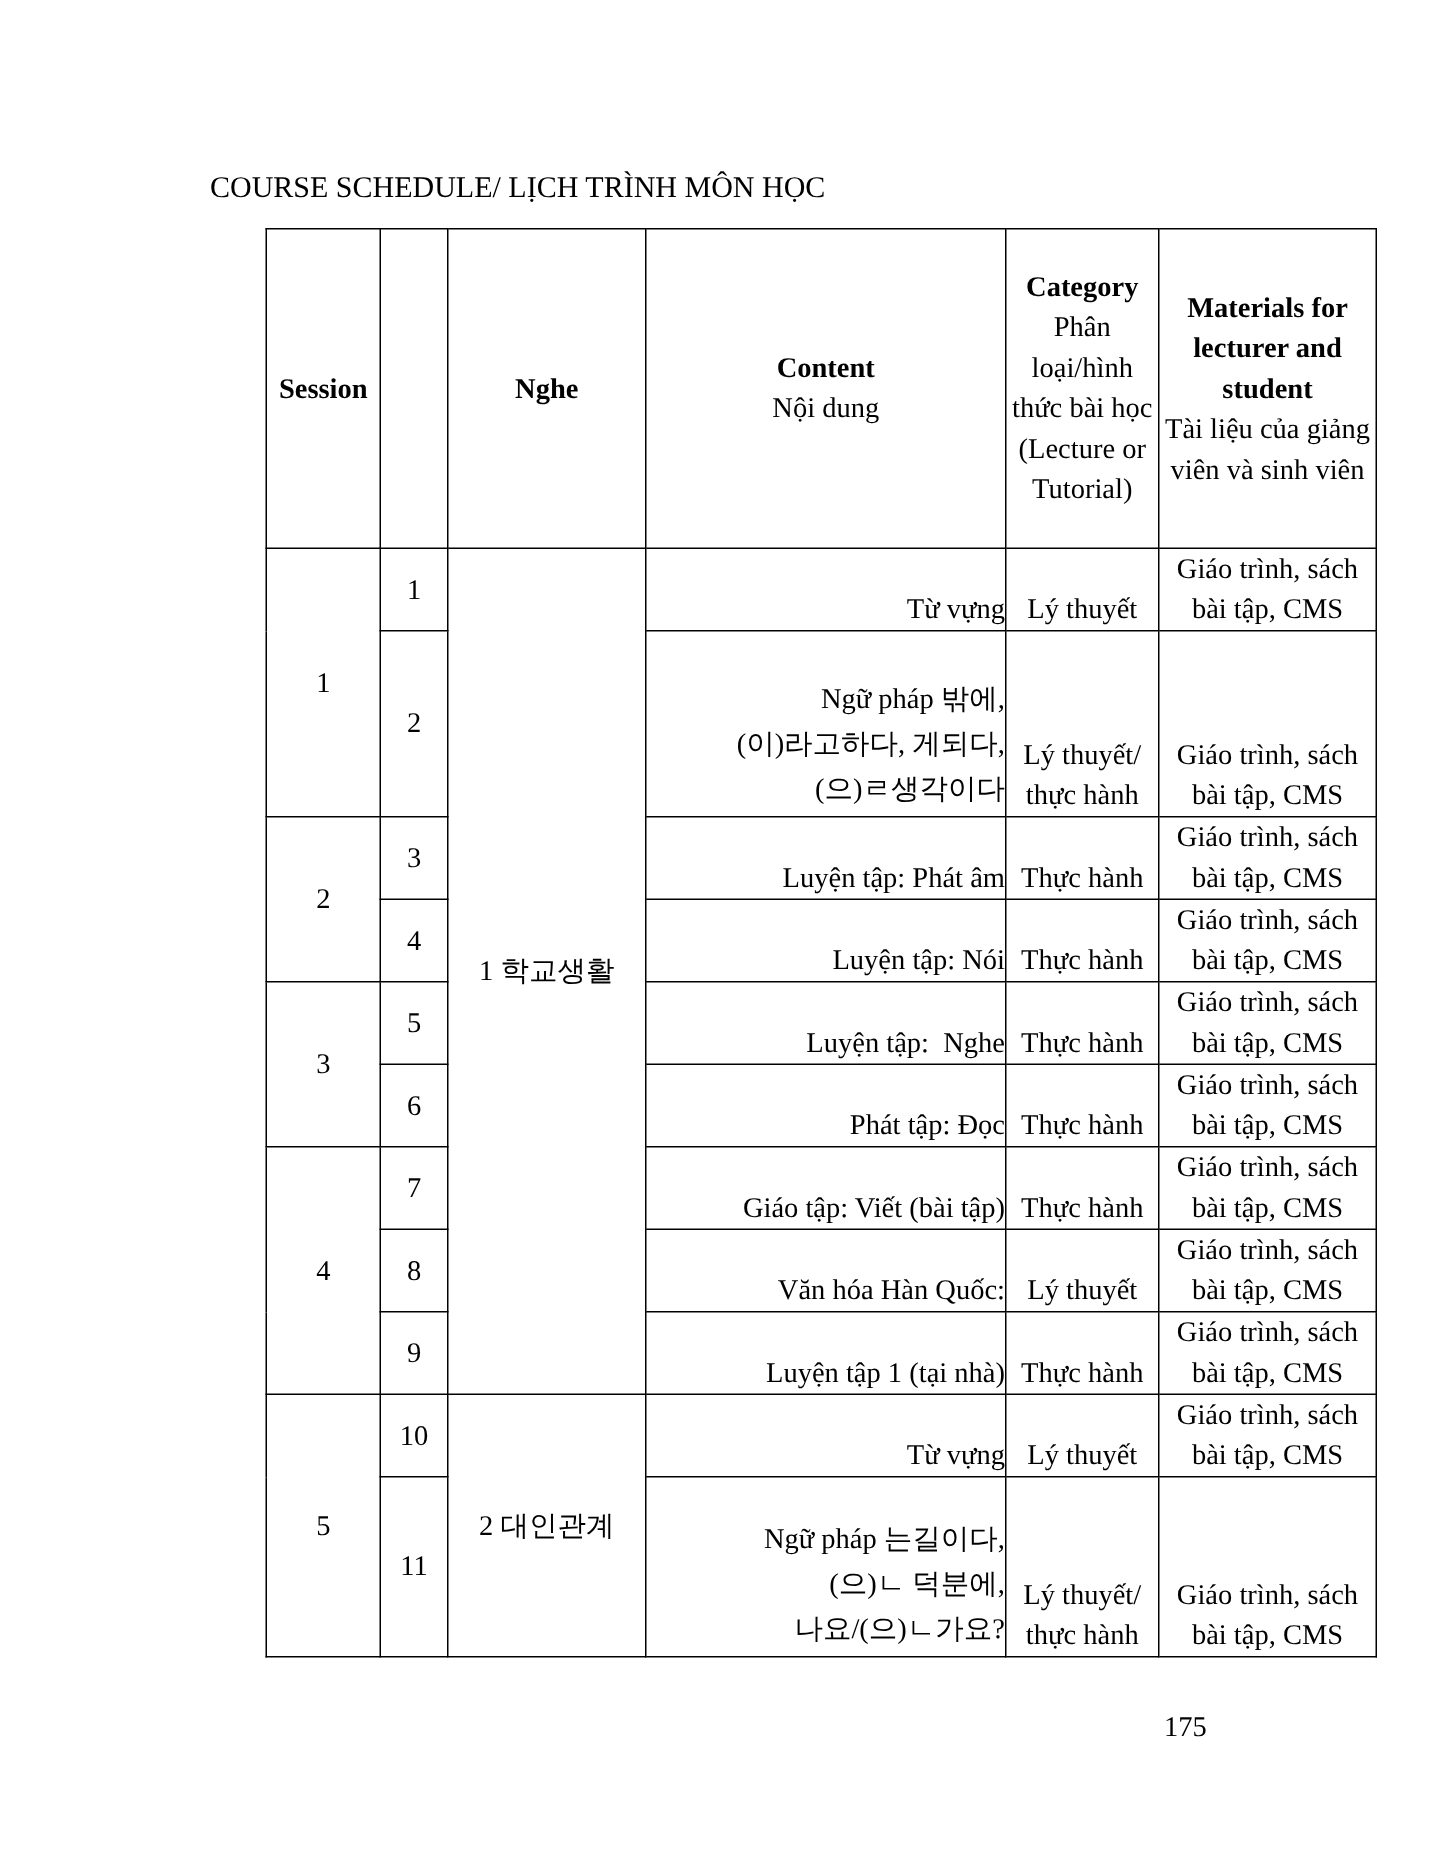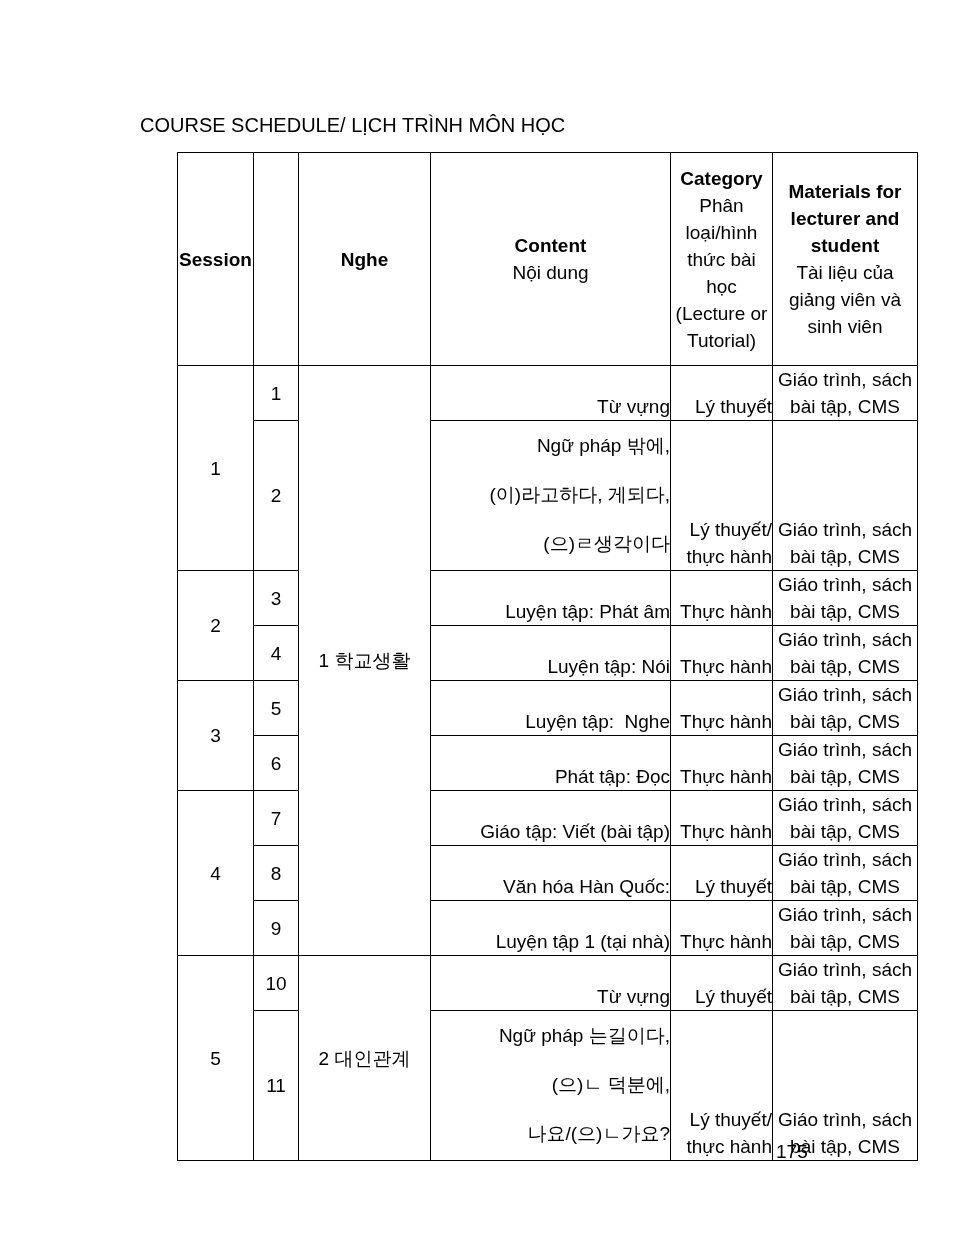--- a/index.html
+++ b/index.html
@@ -1,20 +1,20 @@
 <!DOCTYPE html>
 <html><head>
 <meta charset="utf-8">
 <style>
   html,body{margin:0;padding:0;background:#ffffff;}
   .page{
     position:relative;
     width:960px;height:1242px;
     background:#ffffff;
-    font-family:Liberation Sans, sans-serif;
+    font-family:Liberation Serif, serif;
     color:#000;
   }
   .title{
     position:absolute;left:140px;top:113px;
     font-size:20px;line-height:24px;
     white-space:nowrap;
   }
   table.schedule{
     position:absolute;left:177px;top:152px;
     border-collapse:collapse;table-layout:fixed;
@@ -26,23 +26,23 @@
     padding:0;
     overflow:hidden;
   }
   
   td.h{vertical-align:middle;text-align:center;padding:0 4px;}
   .b{font-weight:bold;}
   
   td.cen{vertical-align:middle;text-align:center;}
   
   td.ct{vertical-align:bottom;text-align:right;padding:2px 4px 4px 8px;white-space:pre-wrap;}
-  td.ct.tall{line-height:49px;padding-bottom:2px;}
+  td.ct.tall{line-height:30px;padding-bottom:2px;}
   
-  td.cat{vertical-align:bottom;text-align:right;padding:2px 5px 4px 7px;}
+  td.cat{vertical-align:bottom;text-align:center;padding:2px 5px 4px 7px;}
   
   td.mat{vertical-align:bottom;text-align:center;padding:2px 3px 4px 8px;}
   tr.hrow{height:213px;}
   tr.r55{height:55px;}
   tr.r124{height:124px;}
   tr.r120{height:120px;}
   .pagenum{
     position:absolute;left:776px;top:1141px;
     font-size:19px;
   }

